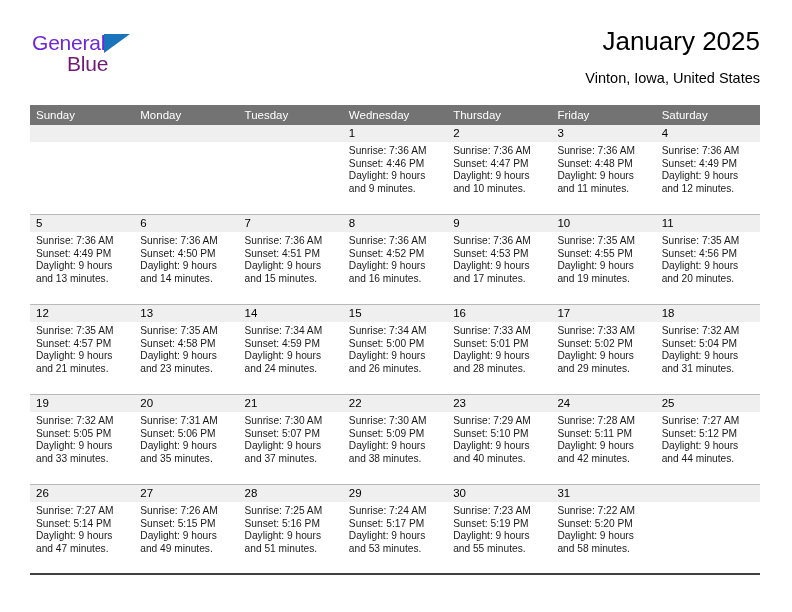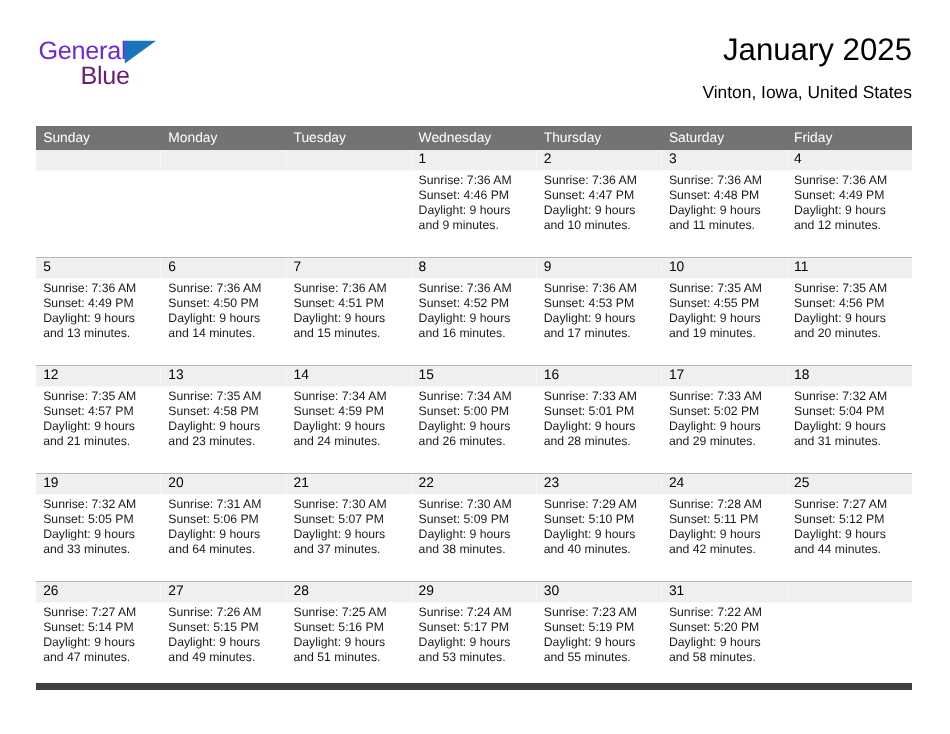--- a/index.html
+++ b/index.html
@@ -104,21 +104,21 @@
     overflow: hidden;
   }
 
   .week {
     display: flex;
     height: 90px;
     border-bottom: 1px solid #b9b9b9;
     box-sizing: border-box;
   }
   .week:last-child {
-    border-bottom: 6px solid #404040;
+    border-bottom: 2px solid #404040;
   }
   .cell {
     flex: 1 1 0;
     box-sizing: border-box;
     background: #ffffff;
     position: relative;
     overflow: hidden;
   }
   .daynum {
     height: 17px;
@@ -163,22 +163,22 @@
   </div>
 
   <div class="calendar">
 
     <div class="weekdays">
       <div class="weekday">Sunday</div>
       <div class="weekday">Monday</div>
       <div class="weekday">Tuesday</div>
       <div class="weekday">Wednesday</div>
       <div class="weekday">Thursday</div>
+      <div class="weekday">Friday</div>
       <div class="weekday">Saturday</div>
-      <div class="weekday">Friday</div>
     </div>
 
     <div id="weeks-container">
         <div class="week">
           <div class="cell empty">
             <div class="daynum"></div>
           </div>
           <div class="cell empty">
             <div class="daynum"></div>
           </div>
@@ -341,21 +341,21 @@
               <div>Sunrise: 7:32 AM</div>
               <div>Sunset: 5:05 PM</div>
               <div class="daylight">Daylight: 9 hours and 33 minutes.</div>
             </div>
           </div>
           <div class="cell">
             <div class="daynum">20</div>
             <div class="info">
               <div>Sunrise: 7:31 AM</div>
               <div>Sunset: 5:06 PM</div>
-              <div class="daylight">Daylight: 9 hours and 64 minutes.</div>
+              <div class="daylight">Daylight: 9 hours and 35 minutes.</div>
             </div>
           </div>
           <div class="cell">
             <div class="daynum">21</div>
             <div class="info">
               <div>Sunrise: 7:30 AM</div>
               <div>Sunset: 5:07 PM</div>
               <div class="daylight">Daylight: 9 hours and 37 minutes.</div>
             </div>
           </div>

